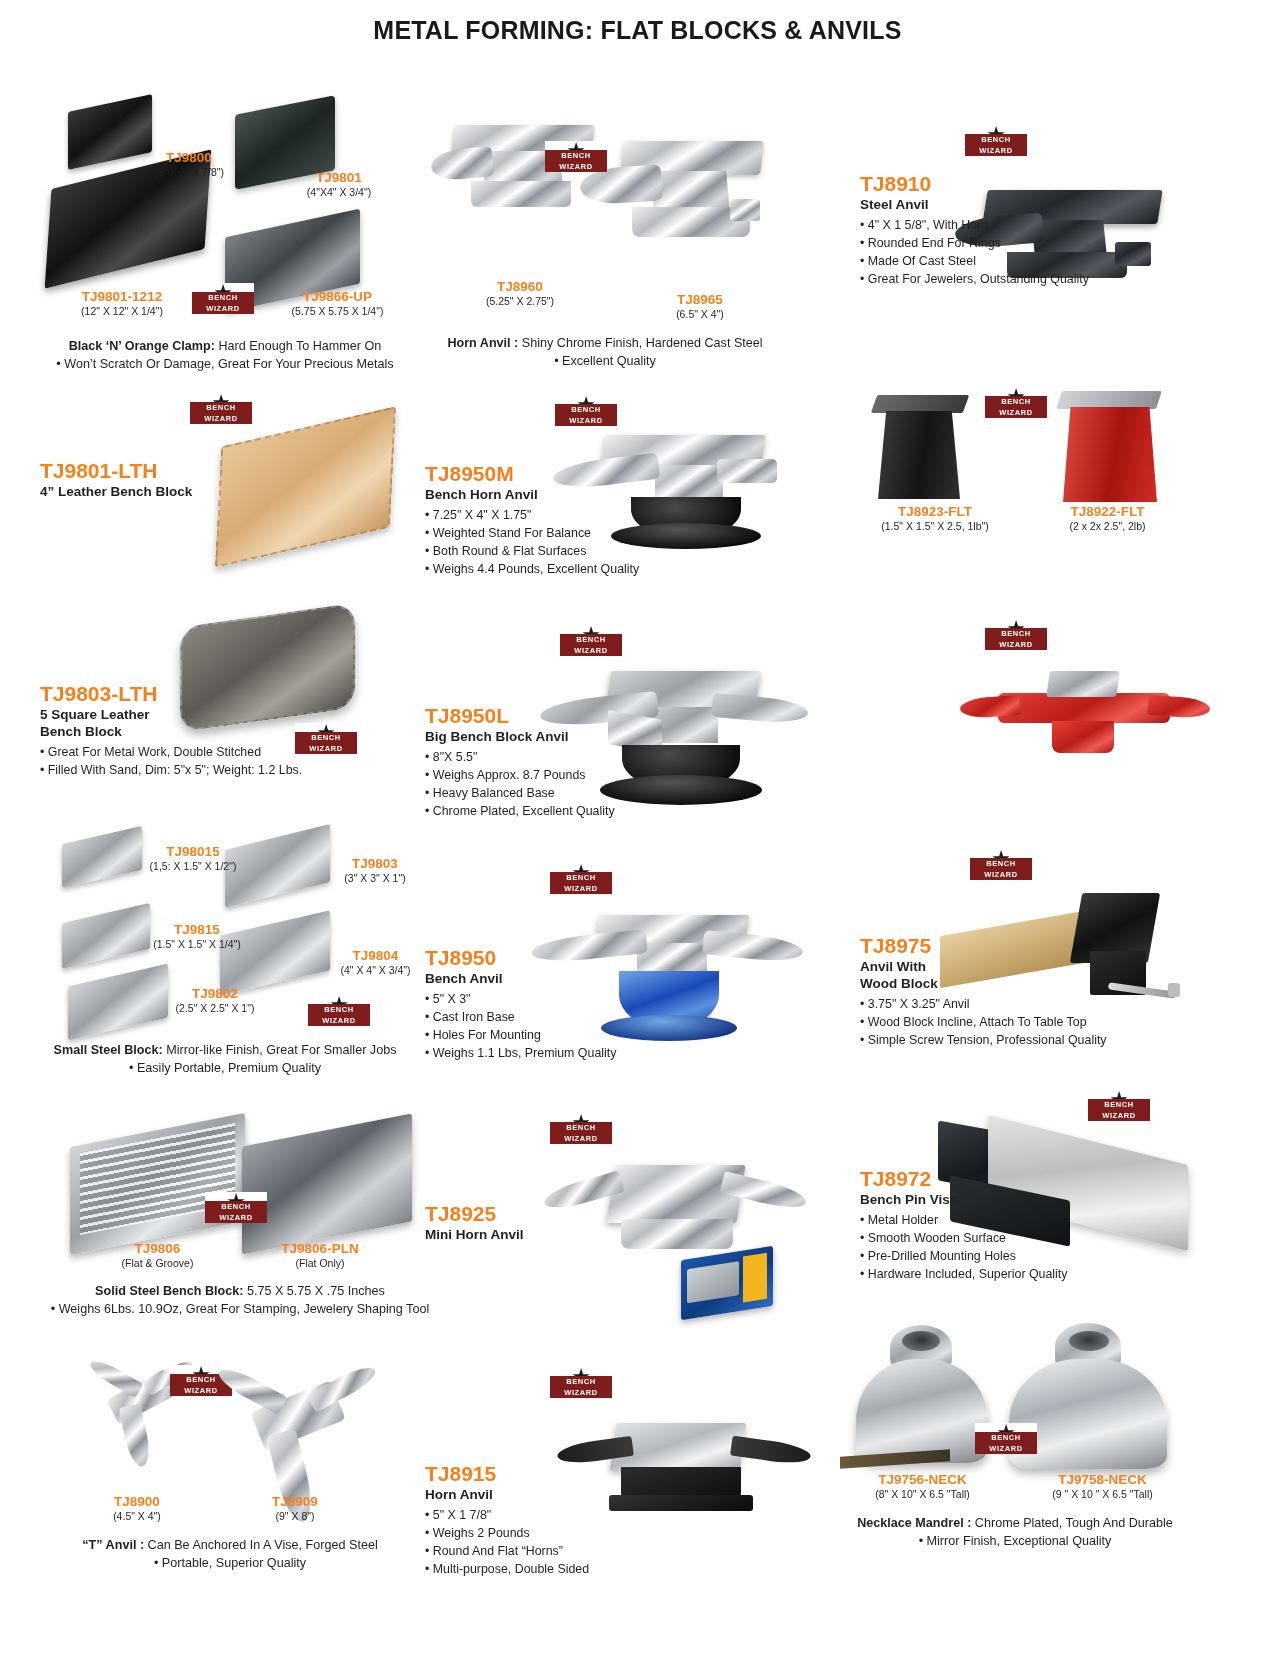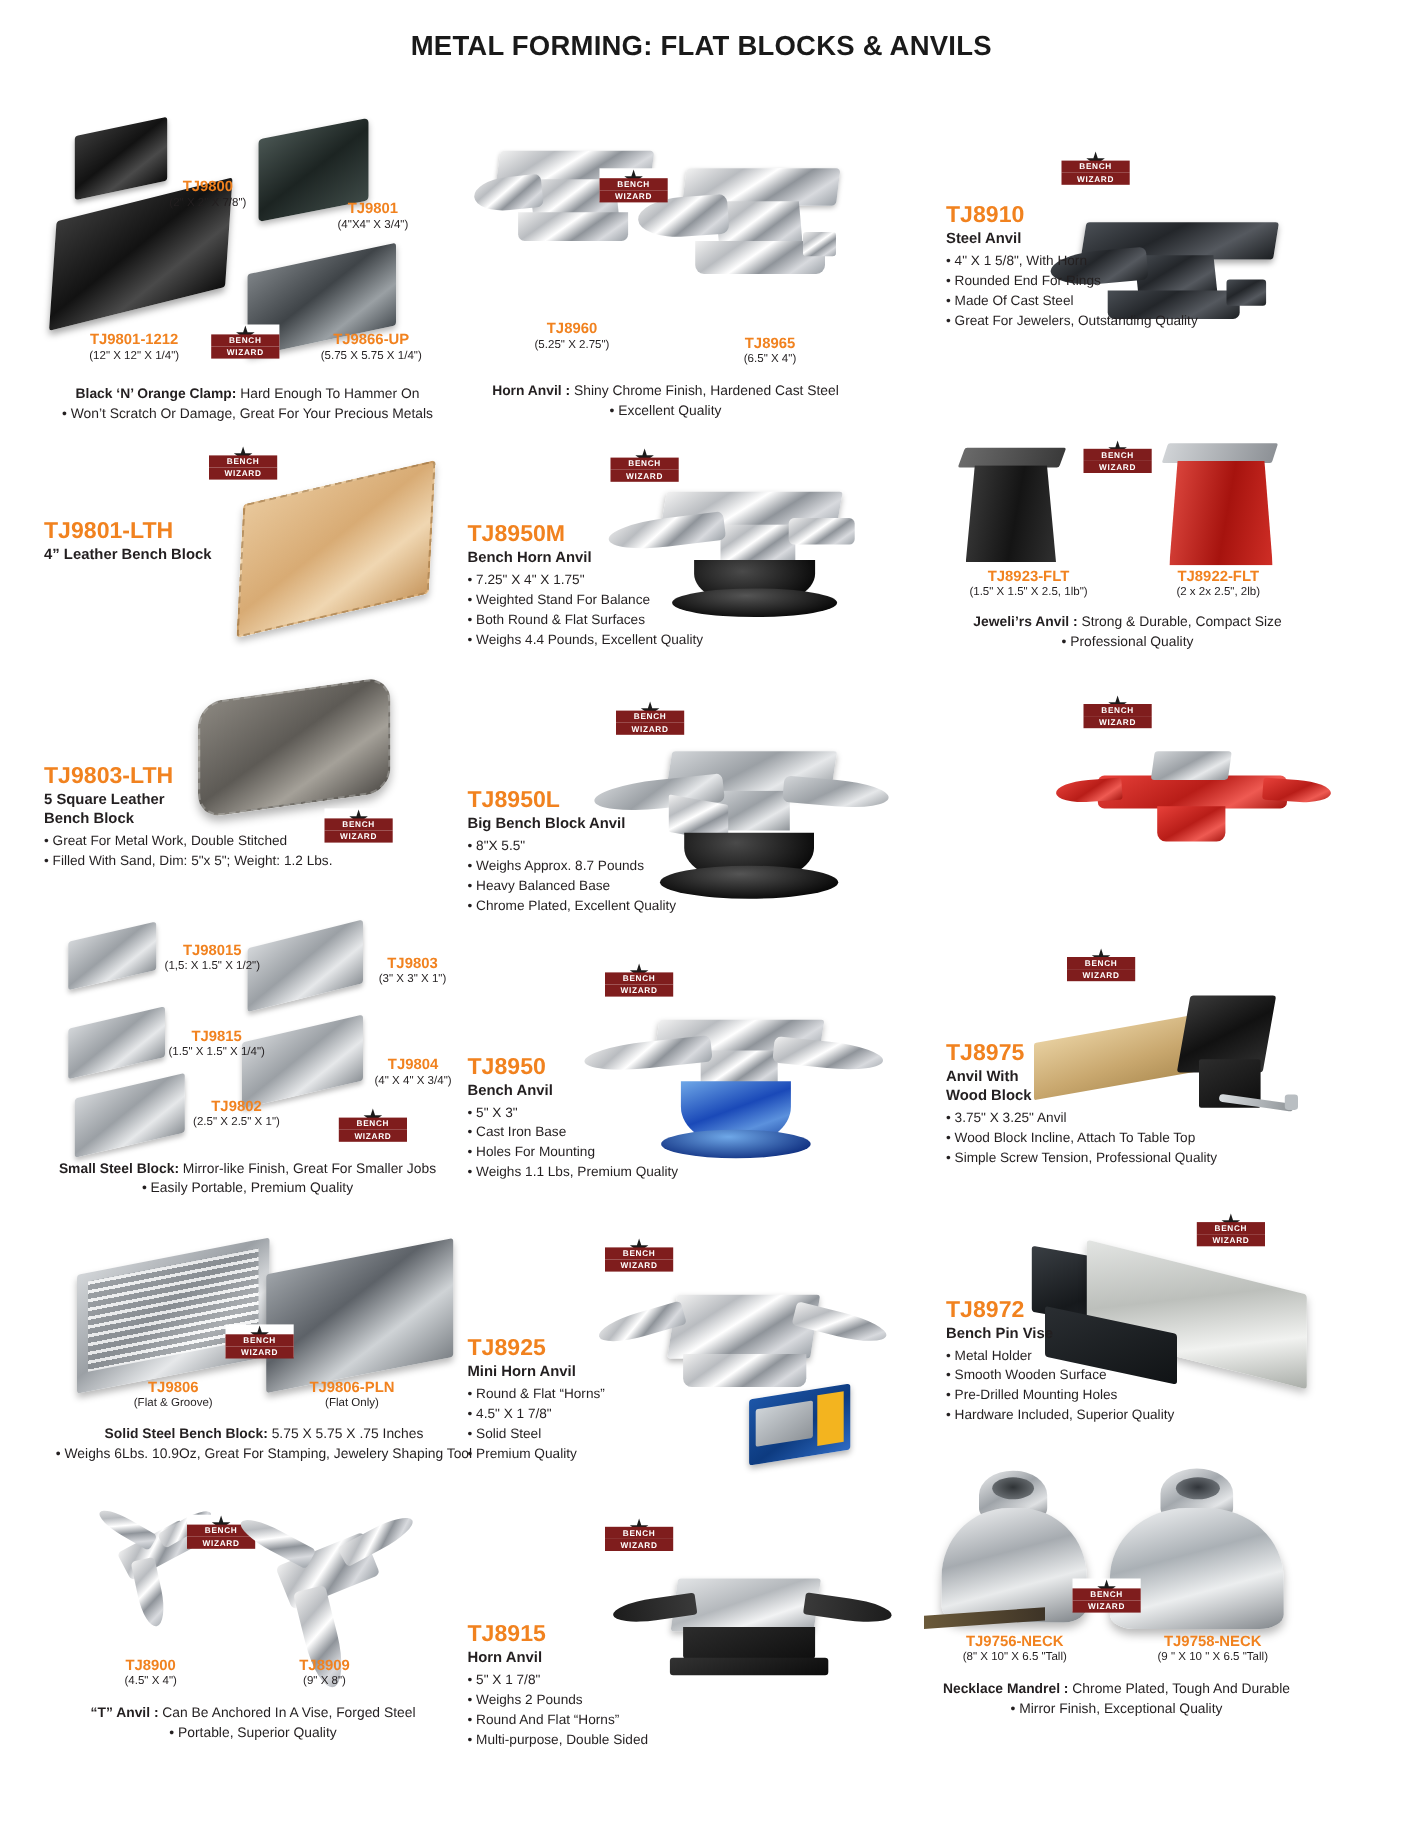--- a/index.html
+++ b/index.html
@@ -11,21 +11,21 @@
     font-family: "Liberation Sans", sans-serif;
     color: #231f20;
     position: relative;
     overflow: hidden;
   }
   .page-title {
     text-align: center;
     font-size: 25px;
     font-weight: bold;
     letter-spacing: 0.2px;
-    margin-top: 28px;
+    margin-top: 16px;
     color: #1a1a1a;
   }
   .sheet { position: relative; width: 1275px; height: 1620px; }
 
   
   .blk { position: absolute; }
 
   .sku {
     color: #f1821f;
     font-weight: bold;
@@ -278,24 +278,20 @@
 
     <div class="blk" style="left:0px; top:120px; width:150px;">
       <div class="sku-sm">TJ8923-FLT</div>
       <div class="dim">(1.5" X 1.5" X 2.5, 1lb")</div>
     </div>
     <div class="blk" style="left:170px; top:120px; width:155px;">
       <div class="sku-sm">TJ8922-FLT</div>
       <div class="dim">(2 x 2x 2.5", 2lb)</div>
     </div>
 
-    <div class="blk caption" style="left:-25px; top:160px; width:380px;">
-      <span style="font-weight:bold;">Jeweli’rs Anvil :</span><span> Strong &amp; Durable, Compact Size</span>
-      <div>• Professional Quality</div>
-    </div>
   </div>
 
   <div class="blk" style="left:40px; top:560px; width:380px; height:215px;">
     <div class="art leather-grey" style="left:140px; top:10px; width:175px; height:105px; border-radius:22px; transform:skewY(-8deg); box-shadow:0 5px 9px rgba(0,0,0,.3); border:2px dashed rgba(210,210,205,.35);"></div>
     <div class="bw" style="left:255px; top:118px;">
       <div class="star">★</div>
       <div class="bar bar1">BENCH</div>
       <div class="bar bar2">WIZARD</div>
     </div>
 
@@ -494,26 +490,20 @@
     </div>
 
     <div style="position:absolute; left:256px; top:148px; width:92px; height:60px; background:linear-gradient(150deg,#1d56a8 0%,#0d3b80 55%,#2e6bc4 100%); transform:skewY(-9deg); border-radius:3px; box-shadow:0 3px 6px rgba(0,0,0,.3);">
       <div style="position:absolute; left:6px; top:10px; width:52px; height:34px; background:linear-gradient(150deg,#cfd4d8,#8d9297); border-radius:2px;"></div>
       <div style="position:absolute; left:62px; top:6px; width:24px; height:46px; background:#f3b41f;"></div>
     </div>
 
     <div class="blk" style="left:0px; top:98px; width:225px;">
       <div class="sku">TJ8925</div>
       <div class="pname">Mini Horn Anvil</div>
-      <ul class="bullets">
-        <li>Round &amp; Flat “Horns”</li>
-        <li>4.5" X 1 7/8"</li>
-        <li>Solid Steel</li>
-        <li>Premium Quality</li>
-      </ul>
     </div>
   </div>
 
   <div class="blk" style="left:860px; top:1045px; width:350px; height:250px;">
     <div class="bw" style="left:228px; top:0px;">
       <div class="star">★</div>
       <div class="bar bar1">BENCH</div>
       <div class="bar bar2">WIZARD</div>
     </div>
 

